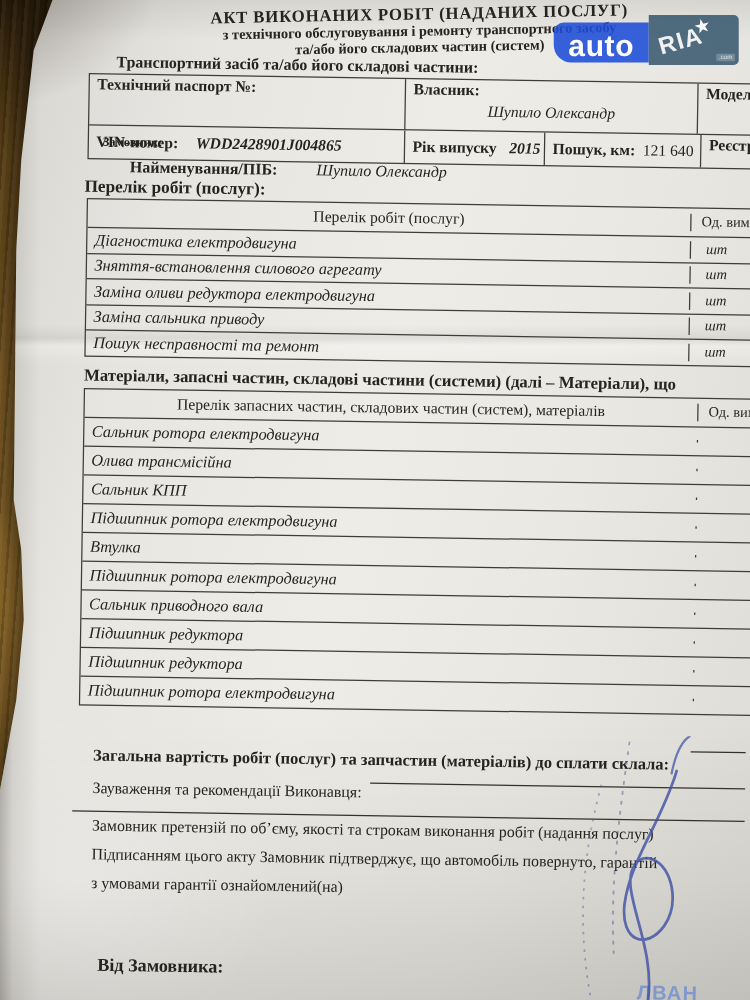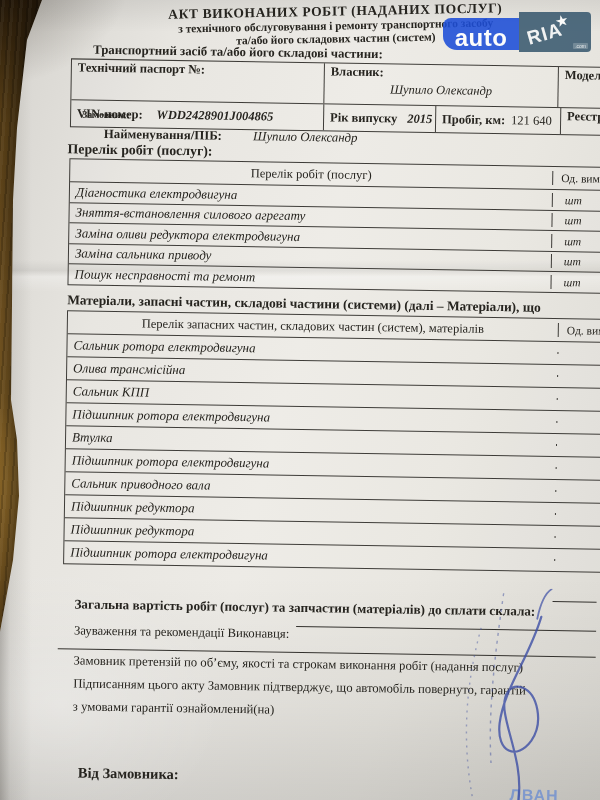--- a/index.html
+++ b/index.html
@@ -102,21 +102,21 @@
     <div class="row vr2">
       <div class="cell" style="width:252px;display:flex;align-items:center;gap:14px;">
         <span class="b">VIN-номер:</span>
         <span class="b i">WDD2428901J004865</span>
       </div>
       <div class="cell cl" style="width:112px;display:flex;align-items:center;gap:10px;">
         <span class="b">Рік випуску</span>
         <span class="b i">2015</span>
       </div>
       <div class="cell cl" style="width:125px;display:flex;align-items:center;gap:6px;">
-        <span class="b">Пробіг, км:</span>
+        <span class="b">Пошук, км:</span>
         <span>121 640</span>
       </div>
       <div class="cell cl b" style="flex:1;">Реєстр.</div>
     </div>
   </div>
 
   <div class="abs sec-label" style="top:112px;left:78px;font-size:10px;font-family:Liberation Serif, serif;">Замовник:</div>
   <div class="abs" style="top:130px;left:100px;font-size:12.8px;">
     <span class="b">Найменування/ПІБ:</span>
     <span class="i" style="margin-left:28px;">Шупило Олександр</span>

